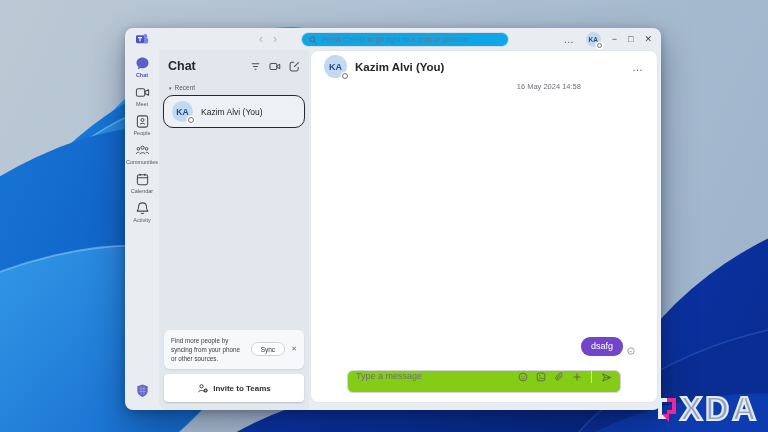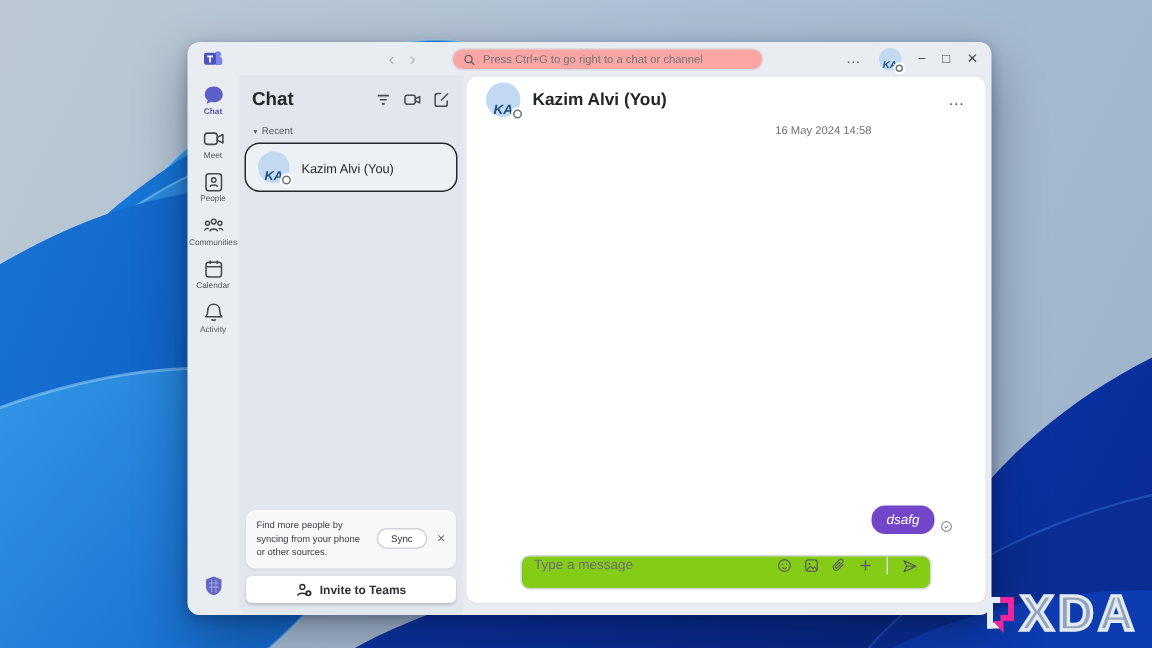--- a/index.html
+++ b/index.html
@@ -22,30 +22,30 @@
   
   .window { position:absolute; left:125px; top:28px; width:536px; height:382px; background:#e9edf2;
             border-radius:8px; box-shadow:0 14px 34px rgba(5,15,45,.38), 0 2px 8px rgba(5,15,45,.25);
             display:flex; flex-direction:column; z-index:2; }
 
   
   .titlebar { position:relative; height:22px; flex:0 0 22px; }
   .tb-logo { position:absolute; left:10px; top:4px; width:14px; height:14px; }
   .tb-nav { position:absolute; left:134px; top:1px; display:flex; gap:10px; color:#b0b6be; font-size:12px; line-height:20px; }
   .tb-nav span { cursor:default; }
-  .searchbar { position:absolute; left:176px; top:4px; width:208px; height:15px; background:#fca5a5; border:1px solid #d8dbdf;
+  .searchbar { position:absolute; left:176px; top:4px; width:208px; height:15px; background:#0ea5e9; border:1px solid #d8dbdf;
                border-radius:8px; display:flex; align-items:center; padding:0 7px; gap:5px; }
   .searchbar input { border:none; outline:none; flex:1; font-size:7.5px; color:#3c3f44; background:transparent;
                      font-family:"Liberation Sans",sans-serif; }
   .searchbar input::placeholder { color:#6f737a; }
   .tb-right { position:absolute; right:9px; top:0; height:22px; display:flex; align-items:center; gap:11px; }
   .tb-more { font-size:10px; color:#55585e; letter-spacing:1px; }
   .tb-controls { font-size:9px; color:#44474c; }
-  .avatar { border-radius:50%; background:#c3d9f2; color:#1d4e7e; font-weight:bold; display:flex; align-items:flex-end;
-            justify-content:center; position:relative; flex:0 0 auto;font-style:italic; }
+  .avatar { border-radius:50%; background:#c3d9f2; color:#1d4e7e; font-weight:bold; display:flex; align-items:center;
+            justify-content:center; position:relative; flex:0 0 auto; }
   .av-badge { position:absolute; right:-1px; bottom:-1px; background:#fff; border:1px solid #6e7176; border-radius:50%;
               box-shadow:0 0 0 1.5px #fff; }
   .badge-s { width:5px; height:5px; }
   .badge-m { width:6px; height:6px; }
 
   
   .win-body { flex:1; display:flex; min-height:0; }
 
   
   .rail { width:34px; flex:0 0 34px; display:flex; flex-direction:column; align-items:center; padding-top:6px; gap:7px; }
@@ -64,33 +64,33 @@
   .chat-item { margin:1px 1px; height:33px; border:1.5px solid #26282b; border-radius:10px; background:#edf1f6;
                display:flex; align-items:center; padding:0 8px; gap:8px; cursor:pointer; }
   .chat-item .name { font-size:8.5px; color:#242528; }
   .list-spacer { flex:1; }
   .sync-card { margin:0 2px 5px; background:#f6f8fa; border-radius:6px; padding:6px 7px; display:flex; align-items:center;
                gap:6px; box-shadow:0 1px 2px rgba(0,0,0,.08); }
   .sync-text { flex:1; font-size:6.3px; line-height:1.45; color:#3a3d42; }
   .sync-btn { font-size:6.5px; color:#2e2f33; background:#fff; border:1px solid #d0d3d8; border-radius:9px;
               padding:2.5px 9px; cursor:pointer; font-family:"Liberation Sans",sans-serif; }
   .sync-close { font-size:7px; color:#6a6d72; cursor:pointer; }
-  .invite-btn { margin:0 2px 8px; height:18px; background:#fff; border:none; border-radius:4px;
+  .invite-btn { margin:0 2px 8px; height:28px; background:#fff; border:none; border-radius:4px;
                 box-shadow:0 1px 2px rgba(0,0,0,.18); display:flex; align-items:center; justify-content:center;
                 gap:5px; font-size:8px; font-weight:bold; color:#2e2f33; cursor:pointer; font-family:"Liberation Sans",sans-serif; }
 
   
   .main { flex:1; margin:0 3px 7px 1px; background:#fff; border:1px solid #e2e5e9; border-radius:8px;
           display:flex; flex-direction:column; overflow:hidden; }
   .conv-header { height:31px; flex:0 0 31px; display:flex; align-items:center; gap:8px; padding:0 13px; }
   .conv-title { font-size:11.5px; font-weight:bold; color:#242528; }
   .conv-more { margin-left:auto; font-size:11px; color:#55585e; letter-spacing:1px; cursor:pointer; }
   .messages { flex:1; display:flex; justify-content:flex-end; padding:0 22px 6px; }
   .date-divider { text-align:center; font-size:7.5px; color:#6d7076; margin-bottom:10px; }
-  .msg-row { display:flex; justify-content:flex-end; align-items:flex-end; gap:4px; margin-bottom:2px;font-style:italic; }
+  .msg-row { display:flex; justify-content:flex-end; align-items:flex-end; gap:4px; margin-bottom:2px; }
   .bubble { background:var(--bubble,#7345c8); color:#fff; font-size:9px; padding:4px 10px 5px; border-radius:9px; }
   .compose { margin:6px 36px 9px; height:23px; flex:0 0 23px; border:1px solid #d3d6da; border-radius:6px; background:#84cc16;
              display:flex; align-items:flex-start; padding:0 8px; gap:8px; }
   .compose input { border:none; outline:none; flex:1; font-size:9px; color:#3c3f44; background:transparent;
                    font-family:"Liberation Sans",sans-serif; }
   .compose input::placeholder { color:#6d7076; }
   .compose .icons { display:flex; align-items:center; gap:8px; color:#5b5e63; }
   .c-div { width:1px; height:12px; background:#d8dadd; margin:0 1px; }
 
   .icon { display:inline-flex; align-items:center; justify-content:center; }

